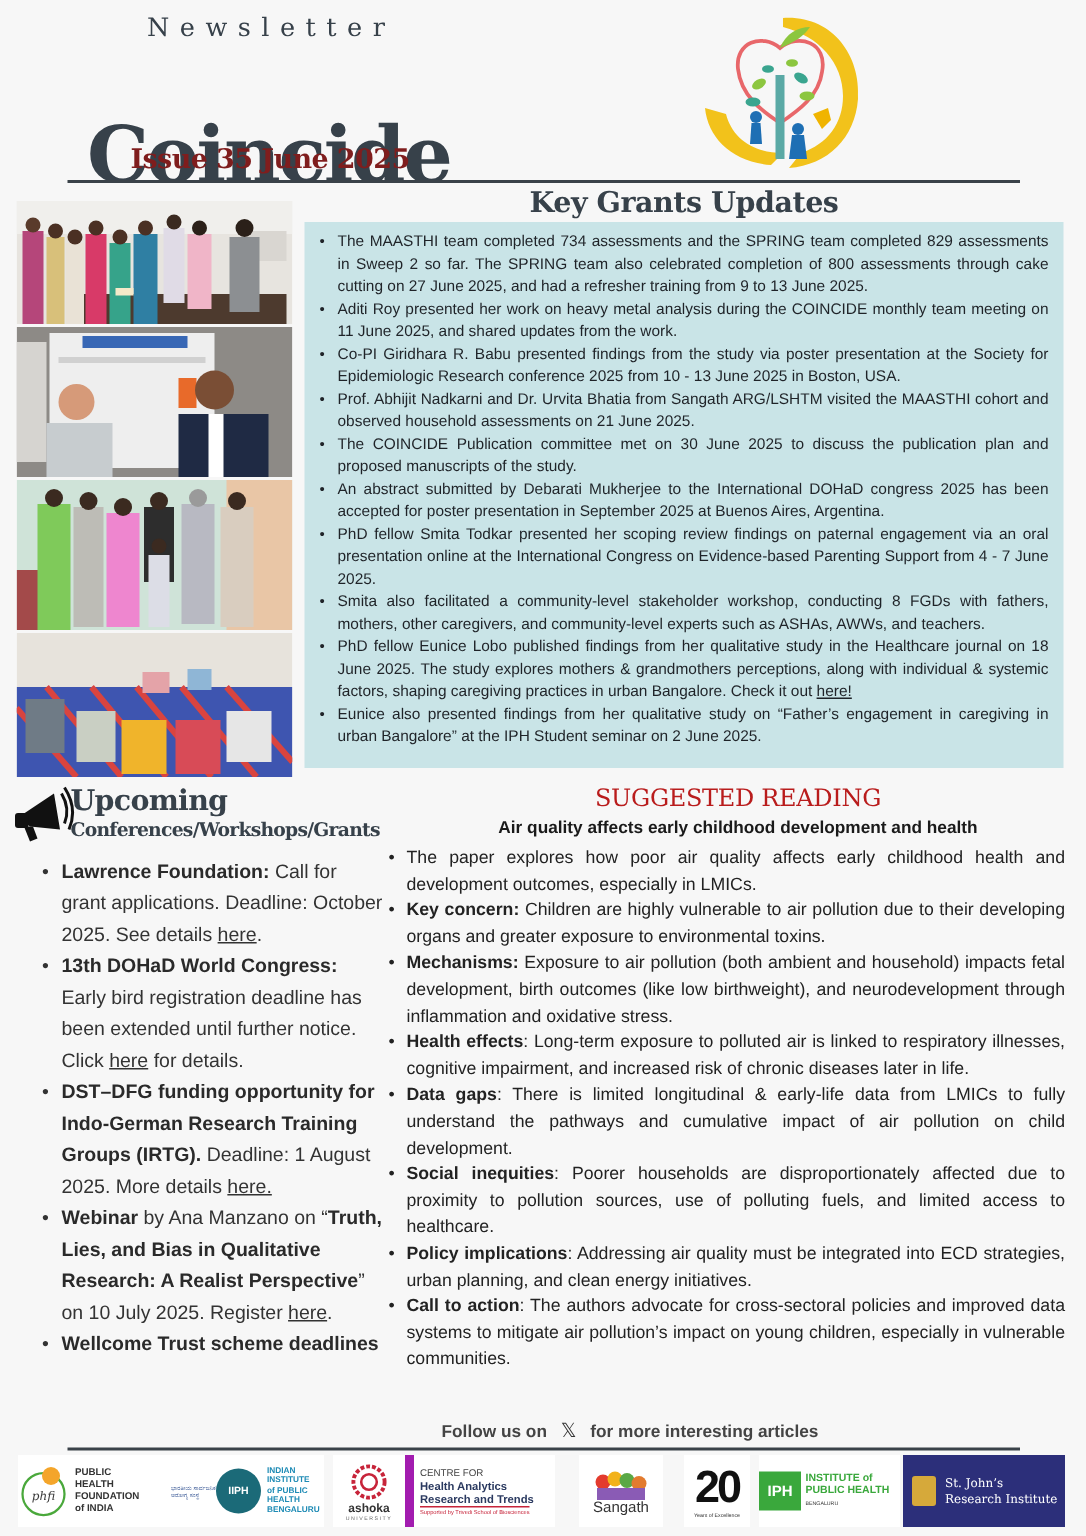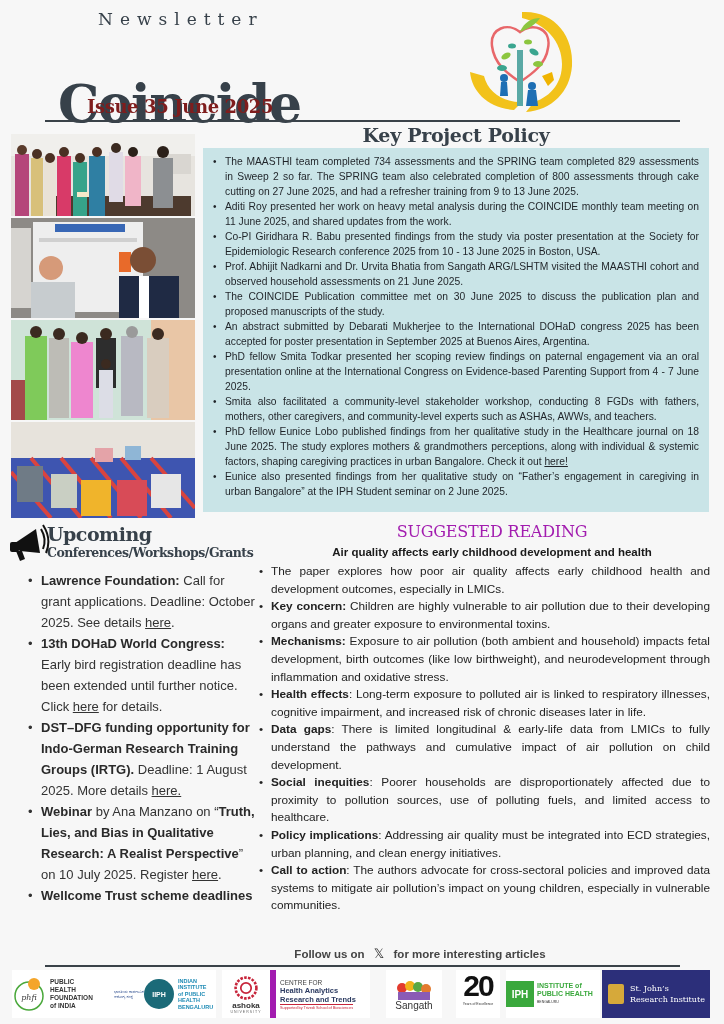--- a/index.html
+++ b/index.html
@@ -32,21 +32,21 @@
   
   .megaphone { left: 8px; top: 523px; width: 42px; height: 40px; }
   .up-title { left: 47px; top: 522px; font-family: "DejaVu Serif", serif; font-weight: bold; font-size: 19px; color: #37414a; letter-spacing: -0.5px; line-height: 24px; }
   .up-sub { left: 47px; top: 545px; font-family: "DejaVu Serif", serif; font-weight: bold; font-size: 12.5px; color: #37414a; letter-spacing: -0.5px; }
   .up-list { left: 26px; top: 570px; width: 230px; list-style: none; font-family: "Liberation Sans", sans-serif; font-size: 13px; line-height: 21px; color: #333; }
   .up-list li { position: relative; padding-left: 15px; }
   .up-list li::before { content: "•"; position: absolute; left: 2px; top: 0; }
   .up-list b { color: #2a2a2a; }
 
   
-  .sr-heading { left: 260px; top: 522px; width: 464px; text-align: center; font-family: "DejaVu Serif", serif; font-size: 16px; color: #a21caf; letter-spacing: -0.2px; }
+  .sr-heading { left: 260px; top: 522px; width: 464px; text-align: center; font-family: "DejaVu Serif", serif; font-size: 16px; color: #b91c1c; letter-spacing: -0.2px; }
   .sr-sub { left: 260px; top: 546px; width: 464px; text-align: center; font-family: "Liberation Sans", sans-serif; font-weight: bold; font-size: 11.5px; color: #1a1a1a; }
   .sr-list { left: 258px; top: 563px; width: 452px; list-style: none; font-family: "Liberation Sans", sans-serif; font-size: 11.8px; line-height: 17.6px; color: #222; }
   .sr-list li { position: relative; padding-left: 13px; text-align: justify; }
   .sr-list li::before { content: "•"; position: absolute; left: 1px; top: 0; }
 
   .follow { left: 270px; top: 946px; width: 300px; text-align: center; font-family: "Liberation Sans", sans-serif; font-weight: bold; font-size: 11.5px; color: #444; }
   .follow .x { font-weight: normal; font-size: 13px; margin: 0 6px; color: #333; }
 
   
   .sponsor { top: 970px; height: 48px; background: #fff; display: flex; align-items: center; }
@@ -162,21 +162,21 @@
     <rect x="6" y="44" width="26" height="36" fill="#6f7b86"></rect>
     <rect x="40" y="52" width="26" height="34" fill="#c9cfc3"></rect>
     <rect x="70" y="58" width="30" height="36" fill="#f0b42b"></rect>
     <rect x="106" y="58" width="30" height="36" fill="#d84b57"></rect>
     <rect x="140" y="52" width="30" height="34" fill="#e6e6e6"></rect>
     <rect x="84" y="26" width="18" height="14" fill="#e4a3a8"></rect>
     <rect x="114" y="24" width="16" height="14" fill="#8fb6d6"></rect>
   </svg>
 </div>
 
-<div class="abs kpu-heading">Key Project Policy</div>
+<div class="abs kpu-heading">Key Grants Updates</div>
 <div class="abs kpu-panel">
   <ul class="kpu-list">
     <li><span>The MAASTHI team completed 734 assessments and the SPRING team completed 829 assessments in Sweep 2 so far. The SPRING team also celebrated completion of 800 assessments through cake cutting on 27 June 2025, and had a refresher training from 9 to 13 June 2025.</span></li>
     <li><span>Aditi Roy presented her work on heavy metal analysis during the COINCIDE monthly team meeting on 11 June 2025, and shared updates from the work.</span></li>
     <li><span>Co-PI Giridhara R. Babu presented findings from the study via poster presentation at the Society for Epidemiologic Research conference 2025 from 10 - 13 June 2025 in Boston, USA.</span></li>
     <li><span>Prof. Abhijit Nadkarni and Dr. Urvita Bhatia from Sangath ARG/LSHTM visited the MAASTHI cohort and observed household assessments on 21 June 2025.</span></li>
     <li><span>The COINCIDE Publication committee met on 30 June 2025 to discuss the publication plan and proposed manuscripts of the study.</span></li>
     <li><span>An abstract submitted by Debarati Mukherjee to the International DOHaD congress 2025 has been accepted for poster presentation in September 2025 at Buenos Aires, Argentina.</span></li>
     <li><span>PhD fellow Smita Todkar presented her scoping review findings on paternal engagement via an oral presentation online at the International Congress on Evidence-based Parenting Support from 4 - 7 June 2025.</span></li>
     <li><span>Smita also facilitated a community-level stakeholder workshop, conducting 8 FGDs with fathers, mothers, other caregivers, and community-level experts such as ASHAs, AWWs, and teachers.</span></li>
@@ -266,21 +266,21 @@
 <div class="abs sponsor" style="left:386px;width:56px;flex-direction:column;justify-content:center;">
   <svg viewBox="0 0 40 22" width="40" height="22">
     <circle cx="8" cy="10" r="5" fill="#e33b2e"></circle>
       <circle cx="16" cy="8" r="5" fill="#f2b21b"></circle>
     <circle cx="24" cy="9" r="5" fill="#5aa845"></circle>
       <circle cx="32" cy="11" r="5" fill="#e37b2e"></circle>
     <rect x="4" y="14" width="32" height="8" fill="#8a5bb5"></rect>
   </svg>
   <div class="spx" style="font-size:10px;color:#333;">Sangath</div>
 </div>
-<div class="abs sponsor" style="left:456px;width:44px;flex-direction:column;">
+<div class="abs sponsor" style="left:456px;width:44px;flex-direction:column;justify-content:center;">
   <div class="spx" style="font-size:30px;font-weight:bold;color:#111;line-height:32px;letter-spacing:-2px;">20</div>
   <div class="spx" style="font-size:3.5px;color:#333;">Years of Excellence</div>
 </div>
 <div class="abs sponsor" style="left:506px;width:94px;">
   <div class="spx" style="width:28px;height:26px;background:#3aa83c;color:#fff;font-weight:bold;font-size:10px;display:flex;align-items:center;justify-content:center;">IPH</div>
   <div class="spx" style="margin-left:3px;line-height:8px;">
     <div style="font-size:7px;font-weight:bold;color:#3aa83c;">INSTITUTE of</div>
     <div style="font-size:7px;font-weight:bold;color:#3aa83c;">PUBLIC HEALTH</div>
     <div style="font-size:3.5px;color:#333;">BENGALURU</div>
   </div>

